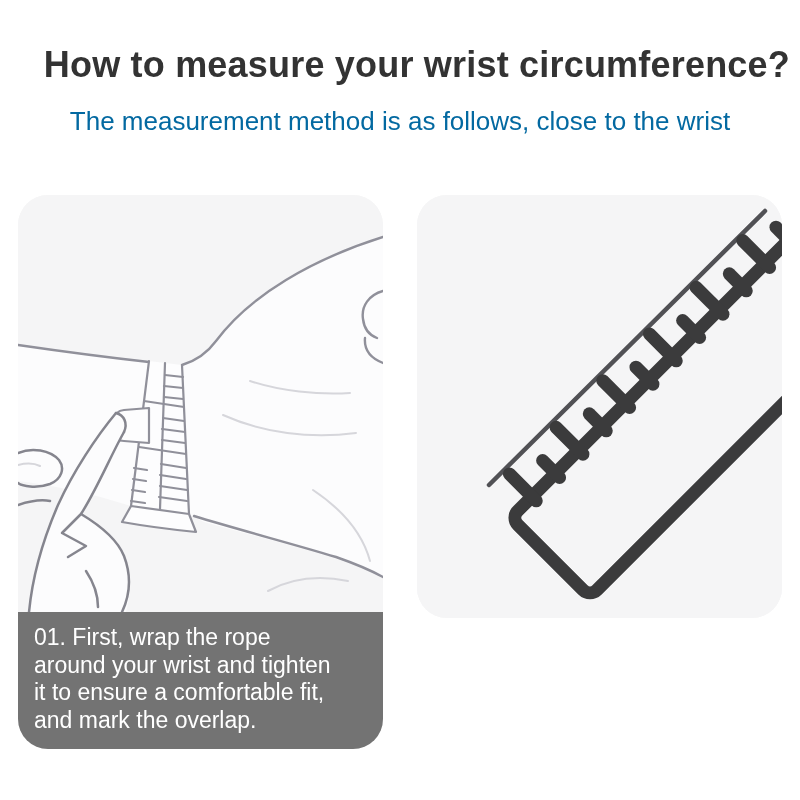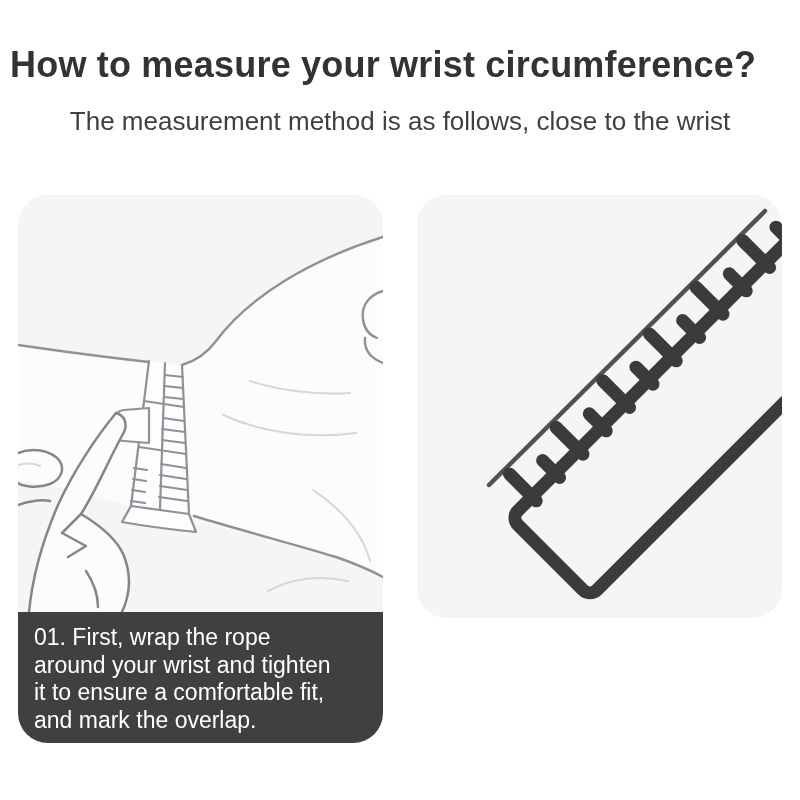--- a/index.html
+++ b/index.html
@@ -2,40 +2,40 @@
 <html><head>
 <meta charset="utf-8">
 <style>
   html,body{margin:0;padding:0;}
   body{
     width:800px;height:800px;background:#ffffff;overflow:hidden;
     font-family:"Liberation Sans", sans-serif;
     -webkit-font-smoothing:antialiased;
   }
   .page-title{
-    margin:44px 10px 0;text-align:left;
+    margin:44px 10px 0;text-align:right;
     font-size:36px;font-weight:700;color:#333333;letter-spacing:.2px;
     line-height:1.15;
   }
   .page-subtitle{
     margin:22px 10px 0;text-align:center;
-    font-size:26px;font-weight:400;color:#404040;line-height:1.15;
+    font-size:26px;font-weight:400;color:#0369a1;line-height:1.15;
   }
   .panels{
     display:flex;gap:34px;padding:0 18px;margin-top:58px;
     align-items:flex-start;
   }
   .panel{
     width:365px;background:#f5f5f6;border-radius:30px;overflow:hidden;
     display:flex;flex-direction:column;
   }
   .illus{display:block;background:#f5f5f6;}
   .step-text{
-    background:#404040;color:#ffffff;
-    padding:12px 16px 8px;box-sizing:border-box;
+    background:#737373;color:#ffffff;
+    padding:12px 16px 14px;box-sizing:border-box;
     font-size:23px;line-height:1.2;white-space:pre-line;
   }
   .panel.right .step-text{font-size:22px;line-height:1.18;}
 </style>
 </head>
 <body>
 
 <div>
 
   <h1 class="page-title">How to measure your wrist circumference?</h1>

